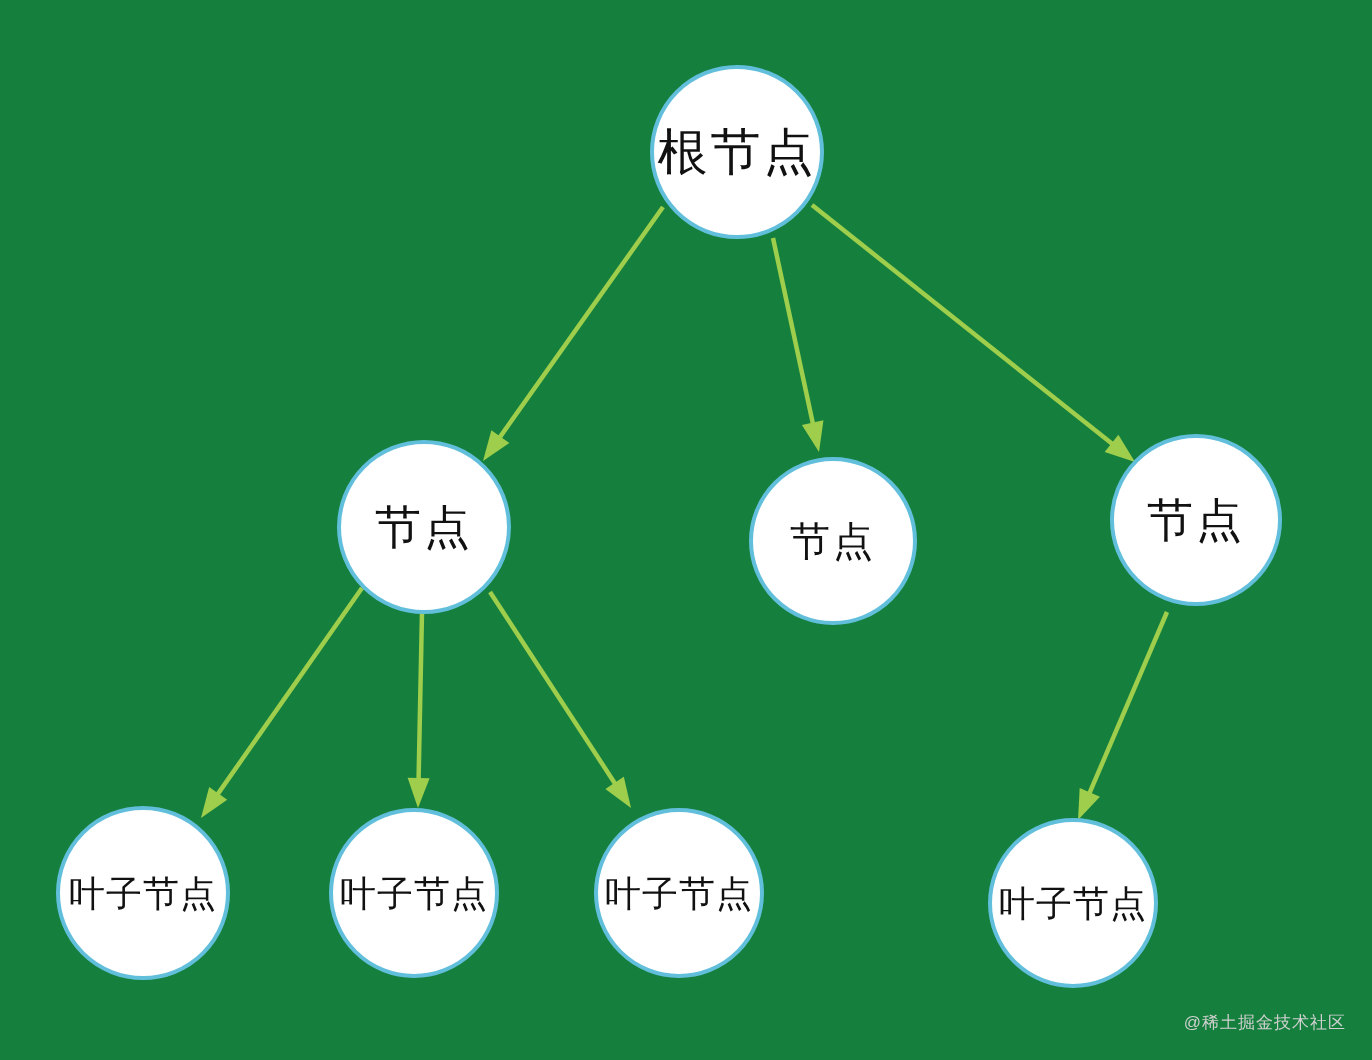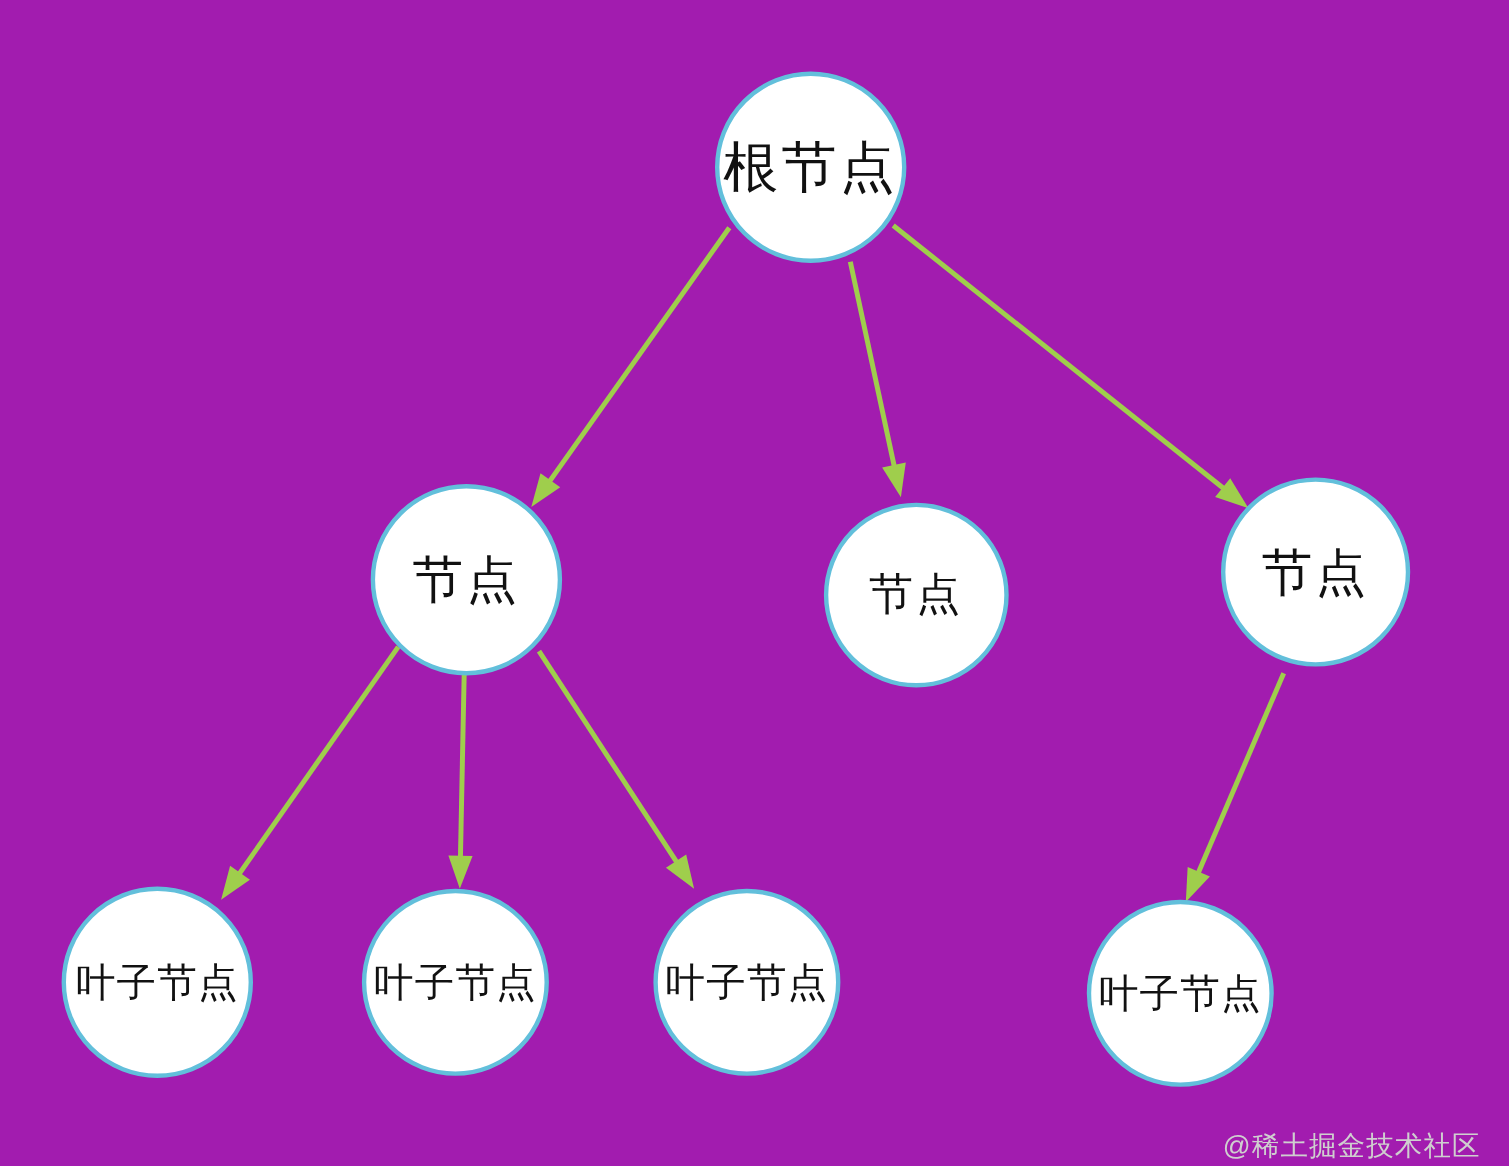--- a/index.html
+++ b/index.html
@@ -49,33 +49,33 @@
     fill: none;
     stroke-linecap: butt;
   }
   .edge-head {
     fill: #9fce4c;
     stroke: none;
   }
   .watermark {
     position: absolute;
     right: 26px;
-    bottom: 2px;
-    font-size: 25px;
+    bottom: 26px;
+    font-size: 17px;
     color: #cfcfcf;
     font-family: "Liberation Sans", "DejaVu Sans", sans-serif;
     letter-spacing: 1px;
     user-select: none;
     white-space: nowrap;
   }
 </style>
 </head>
 <body>
 
-<div id="diagram-root" style="background: #a21caf;">
+<div id="diagram-root" style="background: #15803d;">
 
   <svg id="tree-svg" viewBox="0 0 1372 1060">
 
     <g>
       <g class="edge">
         <line class="edge-line" x1="663" y1="207" x2="496.87669382660096" y2="441.41844315579647" style="stroke: rgb(159, 206, 76);"></line>
         <polygon class="edge-head" points="483,461 491.3709870629913,430.16290260755346 509.32074750351114,442.8832052819377" style="fill: rgb(159, 206, 76);"></polygon>
       </g>
       <g class="edge">
         <line class="edge-line" x1="773" y1="238" x2="813.9563269830323" y2="428.535955964542" style="stroke: rgb(159, 206, 76);"></line>

